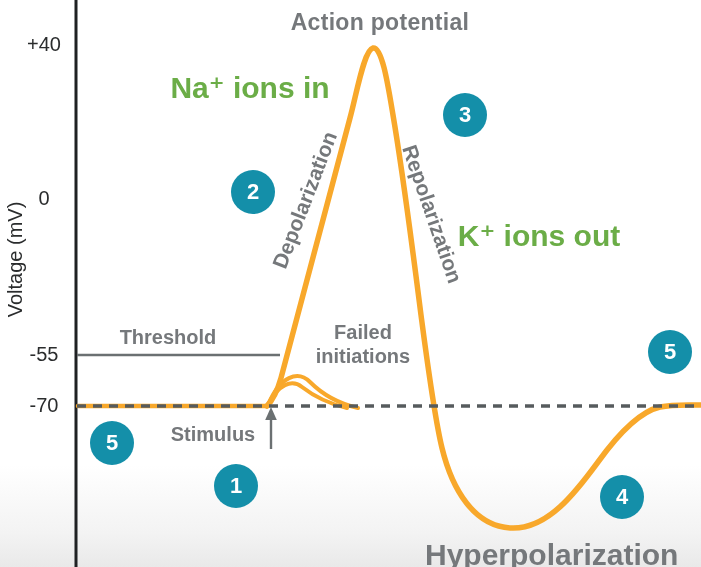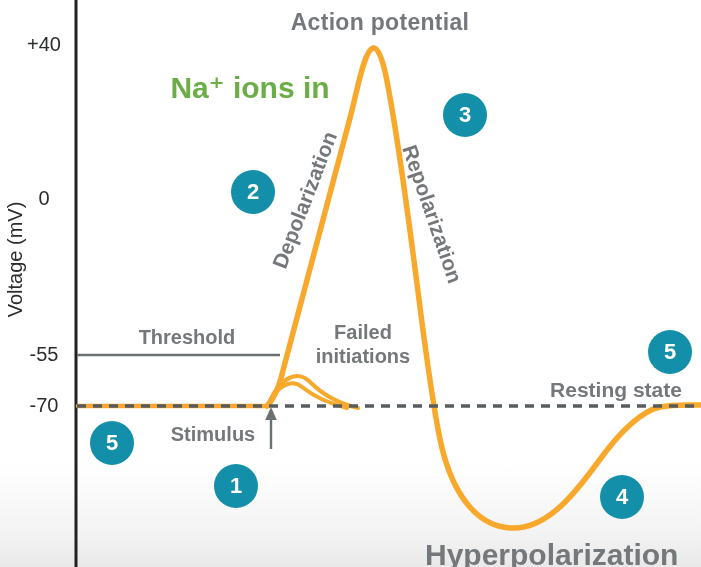--- a/index.html
+++ b/index.html
@@ -76,28 +76,28 @@
   <div class="lbl title center" style="left:230px;top:9px;width:300px;">Action potential</div>
 
   <div class="lbl f20 dark center rot" style="left:-95px;top:248px;width:220px;transform:rotate(-90deg);font-weight:500;">Voltage (mV)</div>
 
   <div class="ylab lbl f20 dark right" style="left:20px;top:33px;width:48px;font-weight:500;">+40</div>
   <div class="ylab lbl f20 dark right" style="left:20px;top:187px;width:48px;font-weight:500;">0</div>
   <div class="ylab lbl f20 dark right" style="left:20px;top:343px;width:48px;font-weight:500;">-55</div>
   <div class="ylab lbl f20 dark right" style="left:20px;top:394px;width:48px;font-weight:500;">-70</div>
 
   <div class="lbl f22 green center" style="left:150px;top:71px;width:200px;">Na⁺ ions in</div>
+  <div class="lbl f22 green center" style="left:439px;top:219px;width:200px;">K⁺ ions out</div>
 
   <div class="lbl f21 center rot" style="left:205px;top:188px;width:200px;transform:rotate(-69deg);">Depolarization</div>
   <div class="lbl f21 center rot" style="left:332px;top:202px;width:200px;transform:rotate(71deg);">Repolarization</div>
 
-  <div class="lbl f20 center" style="left:107px;top:326px;width:160px;">Threshold</div>
+  <div class="lbl f20 center" style="left:88px;top:326px;width:160px;">Threshold</div>
   <div class="lbl f20 center" style="left:293px;top:320px;width:140px;line-height:1.2;">Failed initiations</div>
   <div class="lbl f20 center" style="left:133px;top:423px;width:160px;">Stimulus</div>
-  <div class="lbl f21 right" style="left:531px;top:378px;width:170px;">Resting state</div>
   <div class="lbl f22 center" style="left:425px;top:538px;width:230px;">Hyperpolarization</div>
 
   <div class="marker" style="left:214px;top:464px;">1</div>
   <div class="marker" style="left:231px;top:170px;">2</div>
   <div class="marker" style="left:443px;top:93px;">3</div>
   <div class="marker" style="left:600px;top:475px;">4</div>
   <div class="marker" style="left:90px;top:421px;">5</div>
   <div class="marker" style="left:648px;top:330px;">5</div>
 
 </div>

